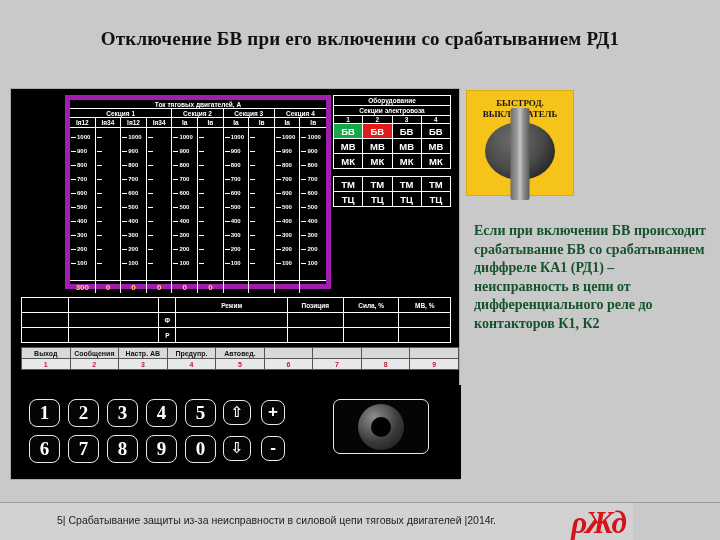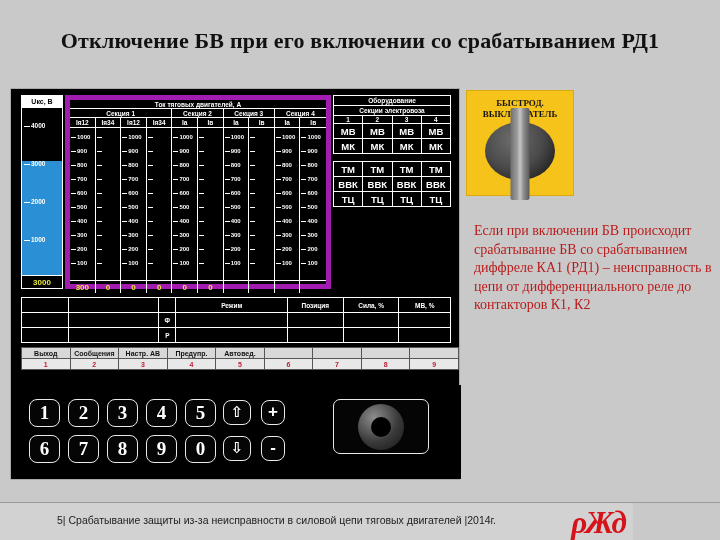--- a/index.html
+++ b/index.html
@@ -10,21 +10,21 @@
     position:relative;
     overflow:hidden;
   }
 
   
   #slide-title {
     position:absolute; left:0; top:28px; width:720px;
     text-align:center;
     font-family:"Liberation Serif", serif;
     font-weight:bold;
-    font-size:22px;
+    font-size:19px;
     color:#111;
     letter-spacing:0.2px;
   }
 
   
   #device {
     position:absolute; left:10px; top:88px;
     width:450px; height:392px;
     background:#000;
     border:1px solid #aaa;
@@ -159,22 +159,22 @@
   #switch-handle {
     position:absolute; left:50%; top:17px; transform:translateX(-50%);
     width:19px; height:92px;
     background:linear-gradient(to right,#6f6f6f 0%, #9b9b9b 35%, #c6c6c6 50%, #8b8b8b 70%, #5a5a5a 100%);
     border-radius:2px;
   }
 
   
   #note {
     position:absolute; left:474px; top:222px; width:238px;
-    font-family:"Liberation Serif", serif; font-weight:normal;
-    font-size:14px; line-height:18.5px; color:#b91c1c;
+    font-family:"Liberation Serif", serif; font-weight:bold;
+    font-size:14px; line-height:18.5px; color:#14532d;
   }
 
   
   #footer-rule { position:absolute; left:0; top:502px; width:720px; height:1px; background:#9b9b9b; }
   #footer {
     position:absolute; left:0; top:503px; width:633px; height:37px;
     background:#d2d2d2;
   }
   #footer-text {
     position:absolute; left:57px; top:11px;
@@ -189,31 +189,20 @@
 </style>
 </head>
 <body>
 
 <div id="slide-title">Отключение БВ при его включении со срабатыванием РД1</div>
 
 <div id="device">
 
   <div id="screen">
 
-    <div id="gauge">
-      <div id="gauge-title">Uкс, В</div>
-      <div id="gauge-body">
-        <div id="gauge-fill" style="background: rgb(42, 143, 212); height: 114px;"></div>
-        <div class="gauge-tick" style="top:14px">4000</div>
-        <div class="gauge-tick" style="top:52px">3000</div>
-        <div class="gauge-tick" style="top:90px">2000</div>
-        <div class="gauge-tick" style="top:128px">1000</div>
-      </div>
-      <div id="gauge-value" style="color: rgb(232, 232, 60);">3000</div>
-    </div>
 
     <div id="currents">
       <div id="cur-head">Ток тяговых двигателей, А</div>
       <div id="cur-sect">
           <div style="width: 105.6px;">Секция 1</div>
           <div style="width: 52.8px;">Секция 2</div>
           <div style="width: 52.8px;">Секция 3</div>
           <div style="width: 52.8px;">Секция 4</div>
         </div>
       <div id="cur-names">
@@ -371,20 +360,26 @@
         <tbody id="eq-head-body">
             <tr>
               <td class="num">1</td>
               <td class="num">2</td>
               <td class="num">3</td>
               <td class="num">4</td>
             </tr>
           </tbody>
         <tbody id="eq-body1">
             <tr>
+              <td class="gb">БВ</td>
+              <td class="rb">БВ</td>
+              <td>БВ</td>
+              <td>БВ</td>
+            </tr>
+            <tr>
               <td class="g">МВ</td>
               <td class="g">МВ</td>
               <td>МВ</td>
               <td>МВ</td>
             </tr>
             <tr>
               <td class="g">МК</td>
               <td class="g">МК</td>
               <td>МК</td>
               <td>МК</td>
@@ -392,26 +387,20 @@
           </tbody>
       </table>
       <div id="equip-gap"></div>
       <table class="eq">
         <tbody id="eq-body2">
             <tr>
               <td class="g">ТМ</td>
               <td class="g">ТМ</td>
               <td>ТМ</td>
               <td>ТМ</td>
-            </tr>
-            <tr>
-              <td class="g">ВВК</td>
-              <td class="g">ВВК</td>
-              <td>ВВК</td>
-              <td>ВВК</td>
             </tr>
             <tr>
               <td class="g">ТЦ</td>
               <td class="g">ТЦ</td>
               <td>ТЦ</td>
               <td>ТЦ</td>
             </tr>
           </tbody>
       </table>
     </div>

